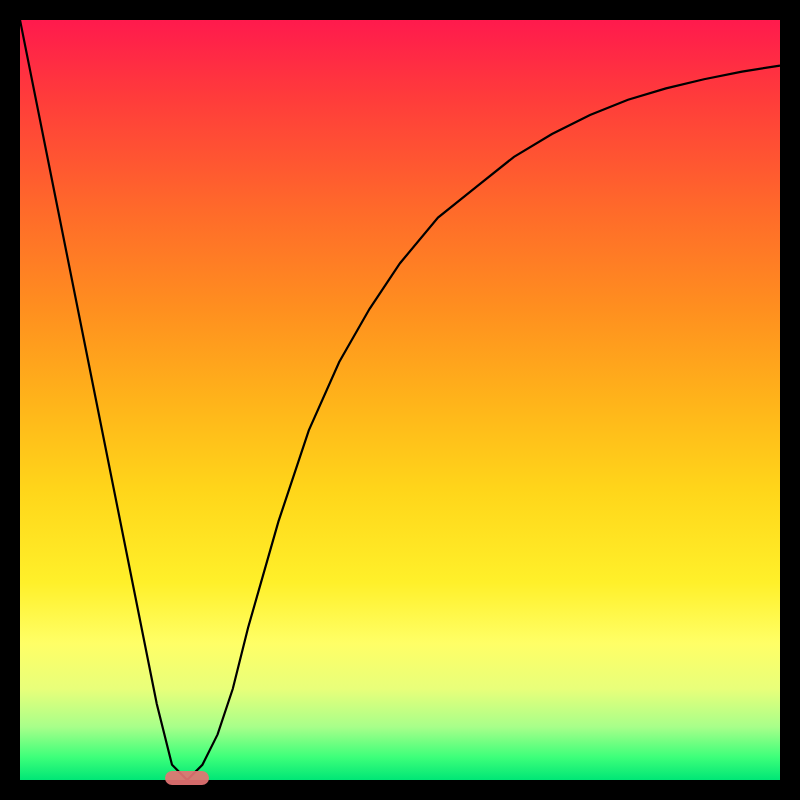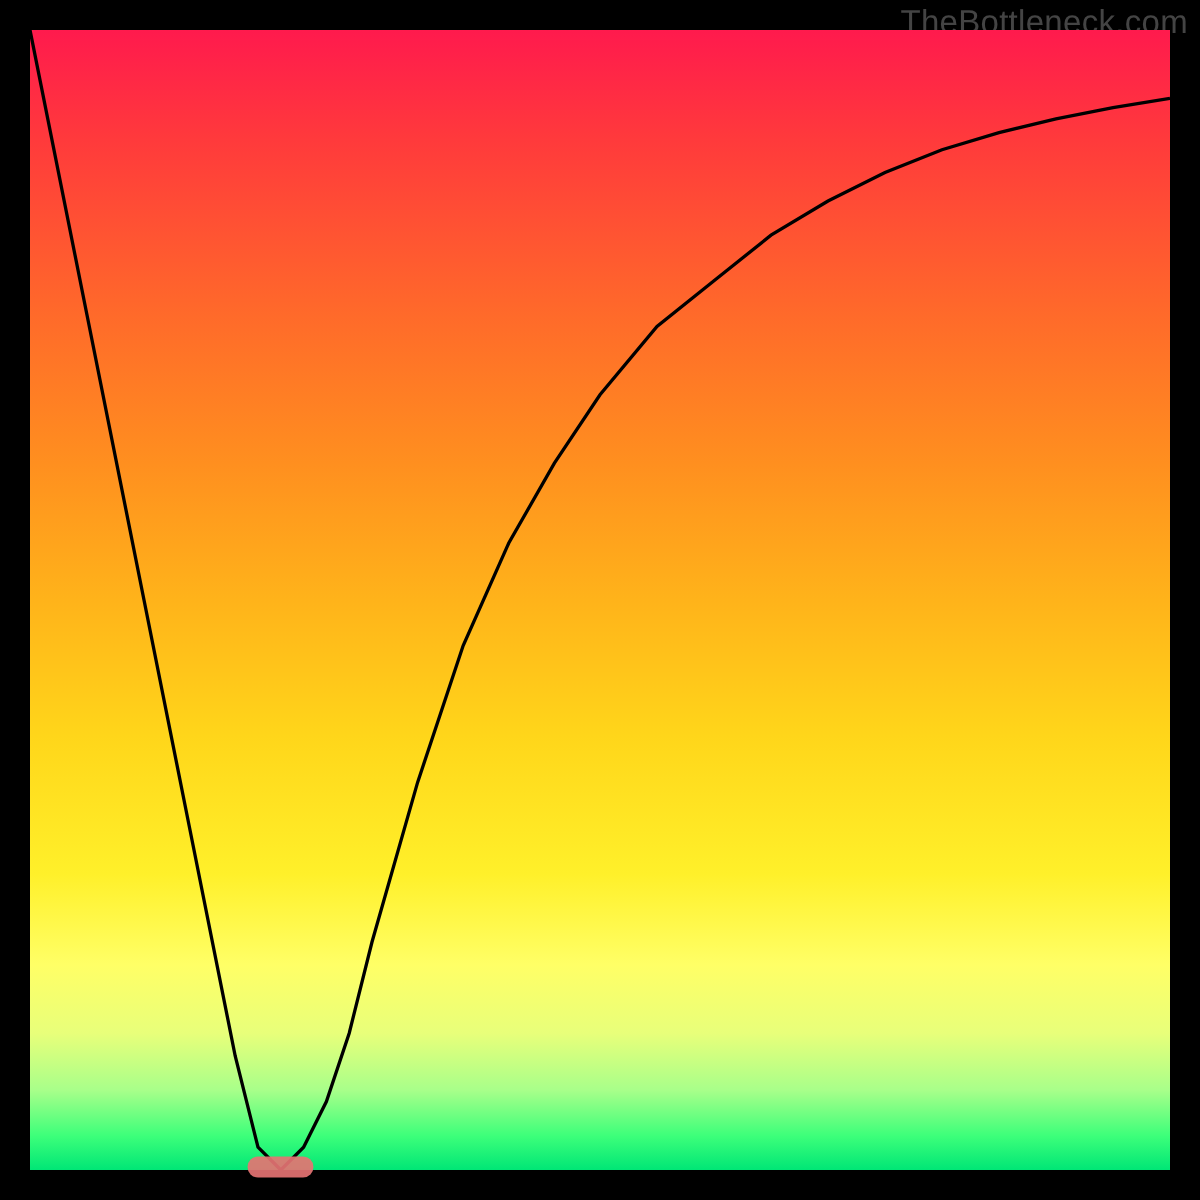--- a/index.html
+++ b/index.html
@@ -61,21 +61,20 @@
     height: 14px;
     border-radius: 7px;
     background: #e57373;
     opacity: 0.92;
   }
 </style>
 </head>
 <body>
 
 <div class="frame">
-  <div class="watermark">TheBottleneck.com</div>
 
   <div class="plot-area">
     <svg class="curve-svg" viewBox="0 0 760 760" preserveAspectRatio="none">
       <path fill="none" stroke-width="2.2" d="M0.00 0.00 L38.00 190.00 L76.00 380.00 L106.40 532.00 L136.80 684.00 L152.00 744.80 L167.20 760.00 L182.40 744.80 L197.60 714.40 L212.80 668.80 L228.00 608.00 L258.40 501.60 L288.80 410.40 L319.20 342.00 L349.60 288.80 L380.00 243.20 L418.00 197.60 L456.00 167.20 L494.00 136.80 L532.00 114.00 L570.00 95.00 L608.00 79.80 L646.00 68.40 L684.00 59.28 L722.00 51.68 L760.00 45.60" id="curve-path" stroke="#000000"></path>
     </svg>
     <div class="marker" id="bottom-marker" style="left: 145.2px; top: 751px; background: rgb(229, 115, 115);"></div>
   </div>
 </div>
 
 </body></html>

